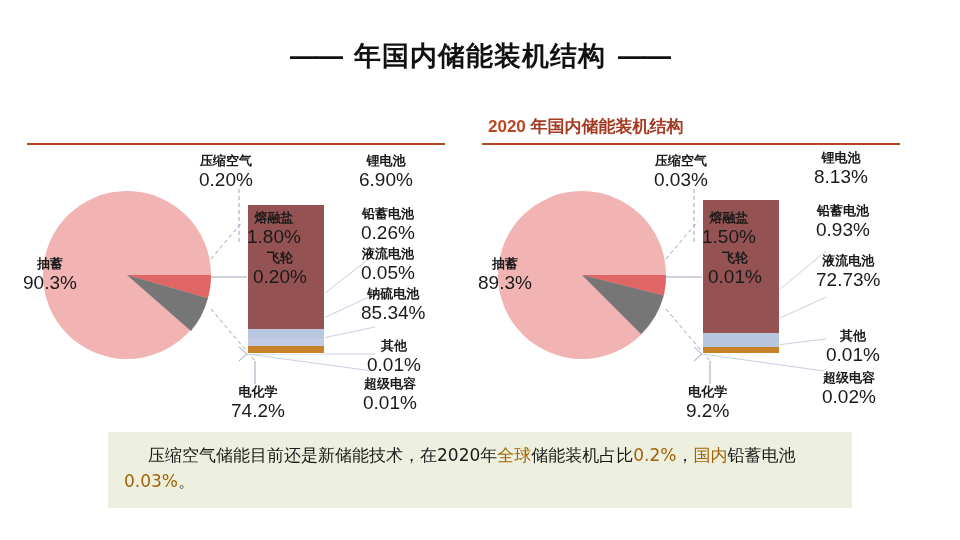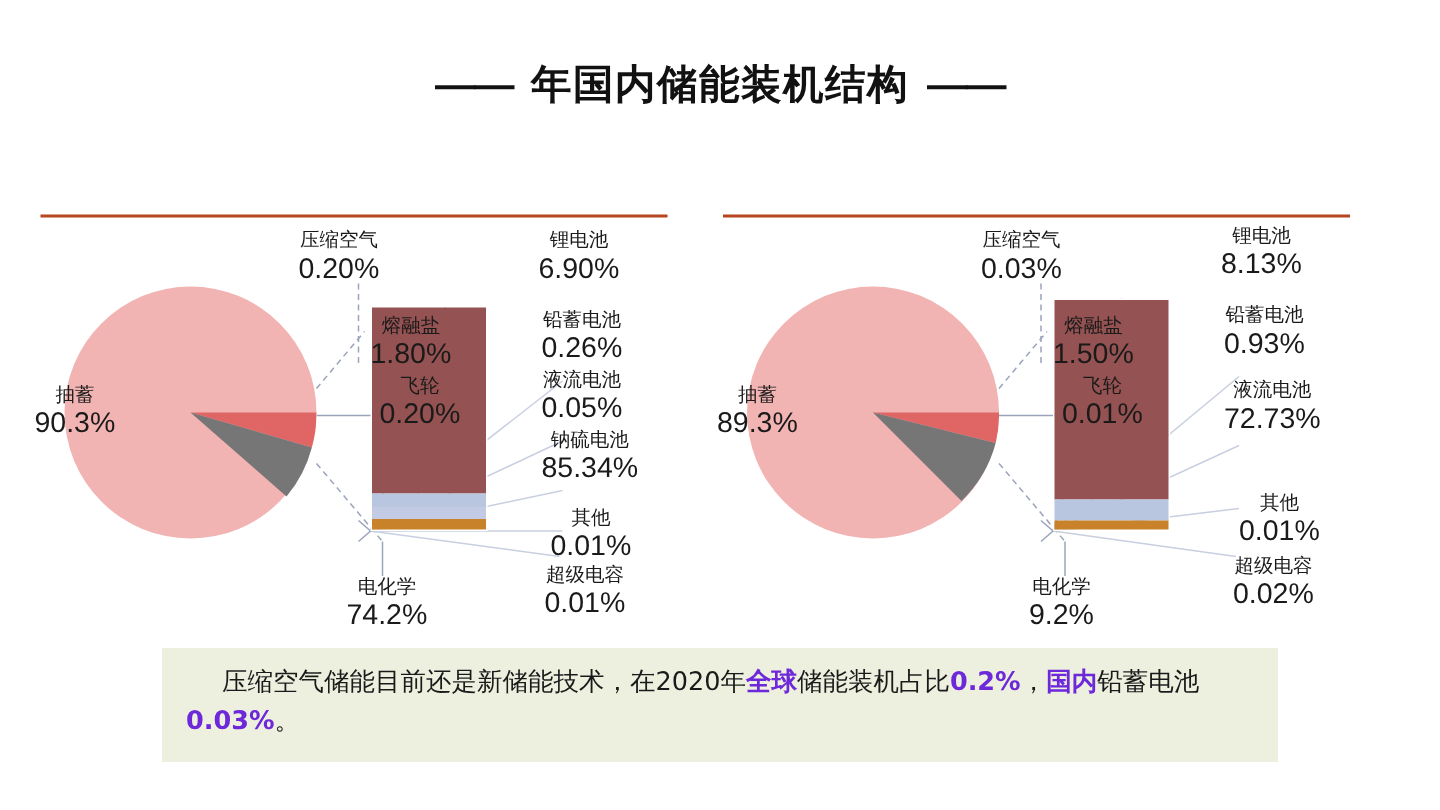--- a/index.html
+++ b/index.html
@@ -56,32 +56,32 @@
   .seg-na{background:#c8822a;}
 
   
   .connector{position:absolute;overflow:visible;}
 
   
   .lbl{
     position:absolute;text-align:center;color:#1a1a1a;
     line-height:1.12;white-space:nowrap;
   }
-  .lbl .nm{font-size:13px;font-family:"DejaVu Serif","Liberation Serif",serif;font-weight:normal;display:block;}
+  .lbl .nm{font-size:13px;font-family:"DejaVu Serif","Liberation Serif",serif;font-weight:bold;display:block;}
   .lbl .vl{font-size:19px;display:block;}
 
   
   #note{
     position:absolute;left:108px;top:432px;width:744px;height:76px;
     background:#eef0df;
     padding:10px 16px 0 16px;box-sizing:border-box;
     font-size:17px;color:#1a1a1a;line-height:1.55;
     font-family:"DejaVu Sans","Liberation Sans",sans-serif;
   }
-  #note .hl{color:#6d28d9;font-weight:bold;}
+  #note .hl{color:#a16207;font-weight:normal;}
   #note .indent{display:inline-block;width:24px;}
 </style>
 </head>
 <body>
 
 <div id="slide-title">
   <span class="rule rule-left">——</span><span>年国内储能装机结构</span><span class="rule rule-right">——</span>
 </div>
 
 <div class="panel" id="panel-global">
@@ -172,20 +172,23 @@
     <div class="lbl" style="left:348px;top:228px;">
       <span class="nm">超级电容</span>
       <span class="vl">0.01%</span>
     </div>
 
   </div>
 </div>
 
 <div class="panel" id="panel-domestic">
 
+  <div class="panel-heading">
+    <span class="yr">2020</span><span> 年国内储能装机结构</span>
+  </div>
   <div class="panel-rule"></div>
 
   <div class="chart">
 
     <svg class="connector" style="left:0;top:0;width:450px;height:276px;">
       <line x1="224" y1="40" x2="224" y2="95" stroke="#9aa4bb" stroke-width="1" stroke-dasharray="4,3"></line>
       <line x1="196" y1="110" x2="228" y2="72" stroke="#9aa4bb" stroke-width="1" stroke-dasharray="4,3"></line>
       <line x1="196" y1="128" x2="236" y2="128" stroke="#9aa4bb" stroke-width="1"></line>
       <line x1="196" y1="160" x2="240" y2="212" stroke="#9aa4bb" stroke-width="1" stroke-dasharray="4,3"></line>
       <line x1="232" y1="205" x2="278" y2="50" stroke="#9aa4bb" stroke-width="1"></line>

